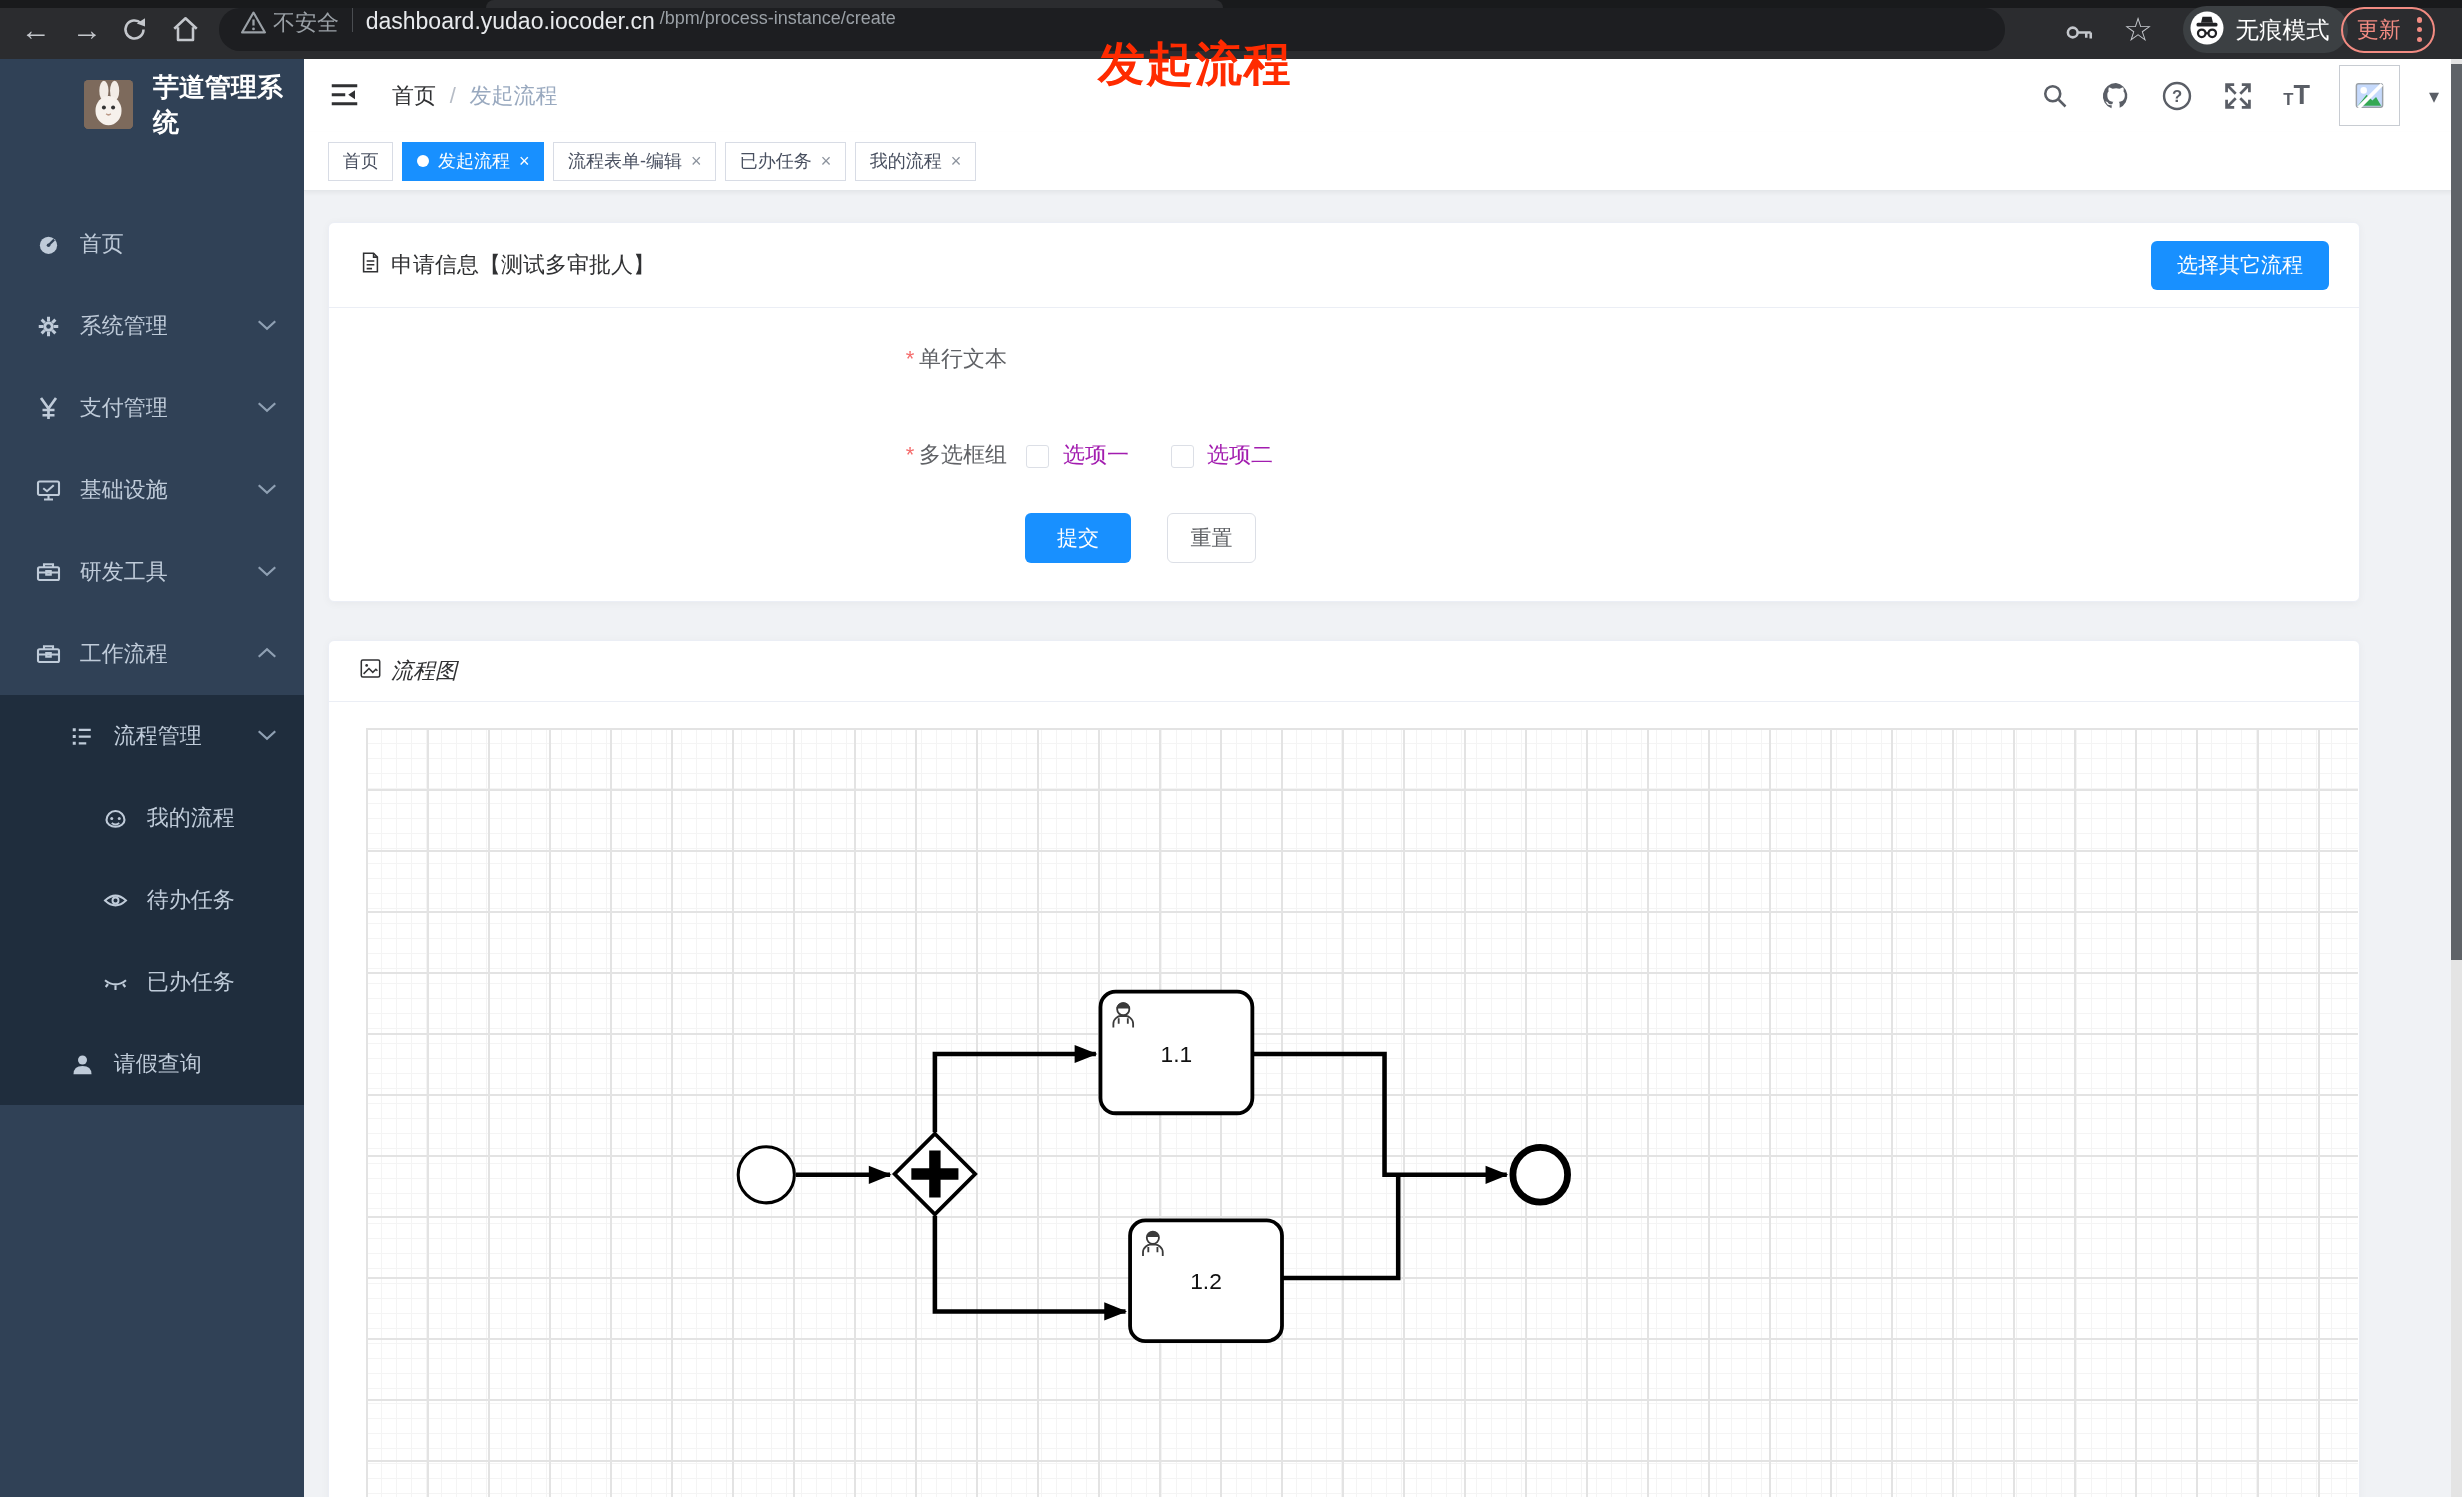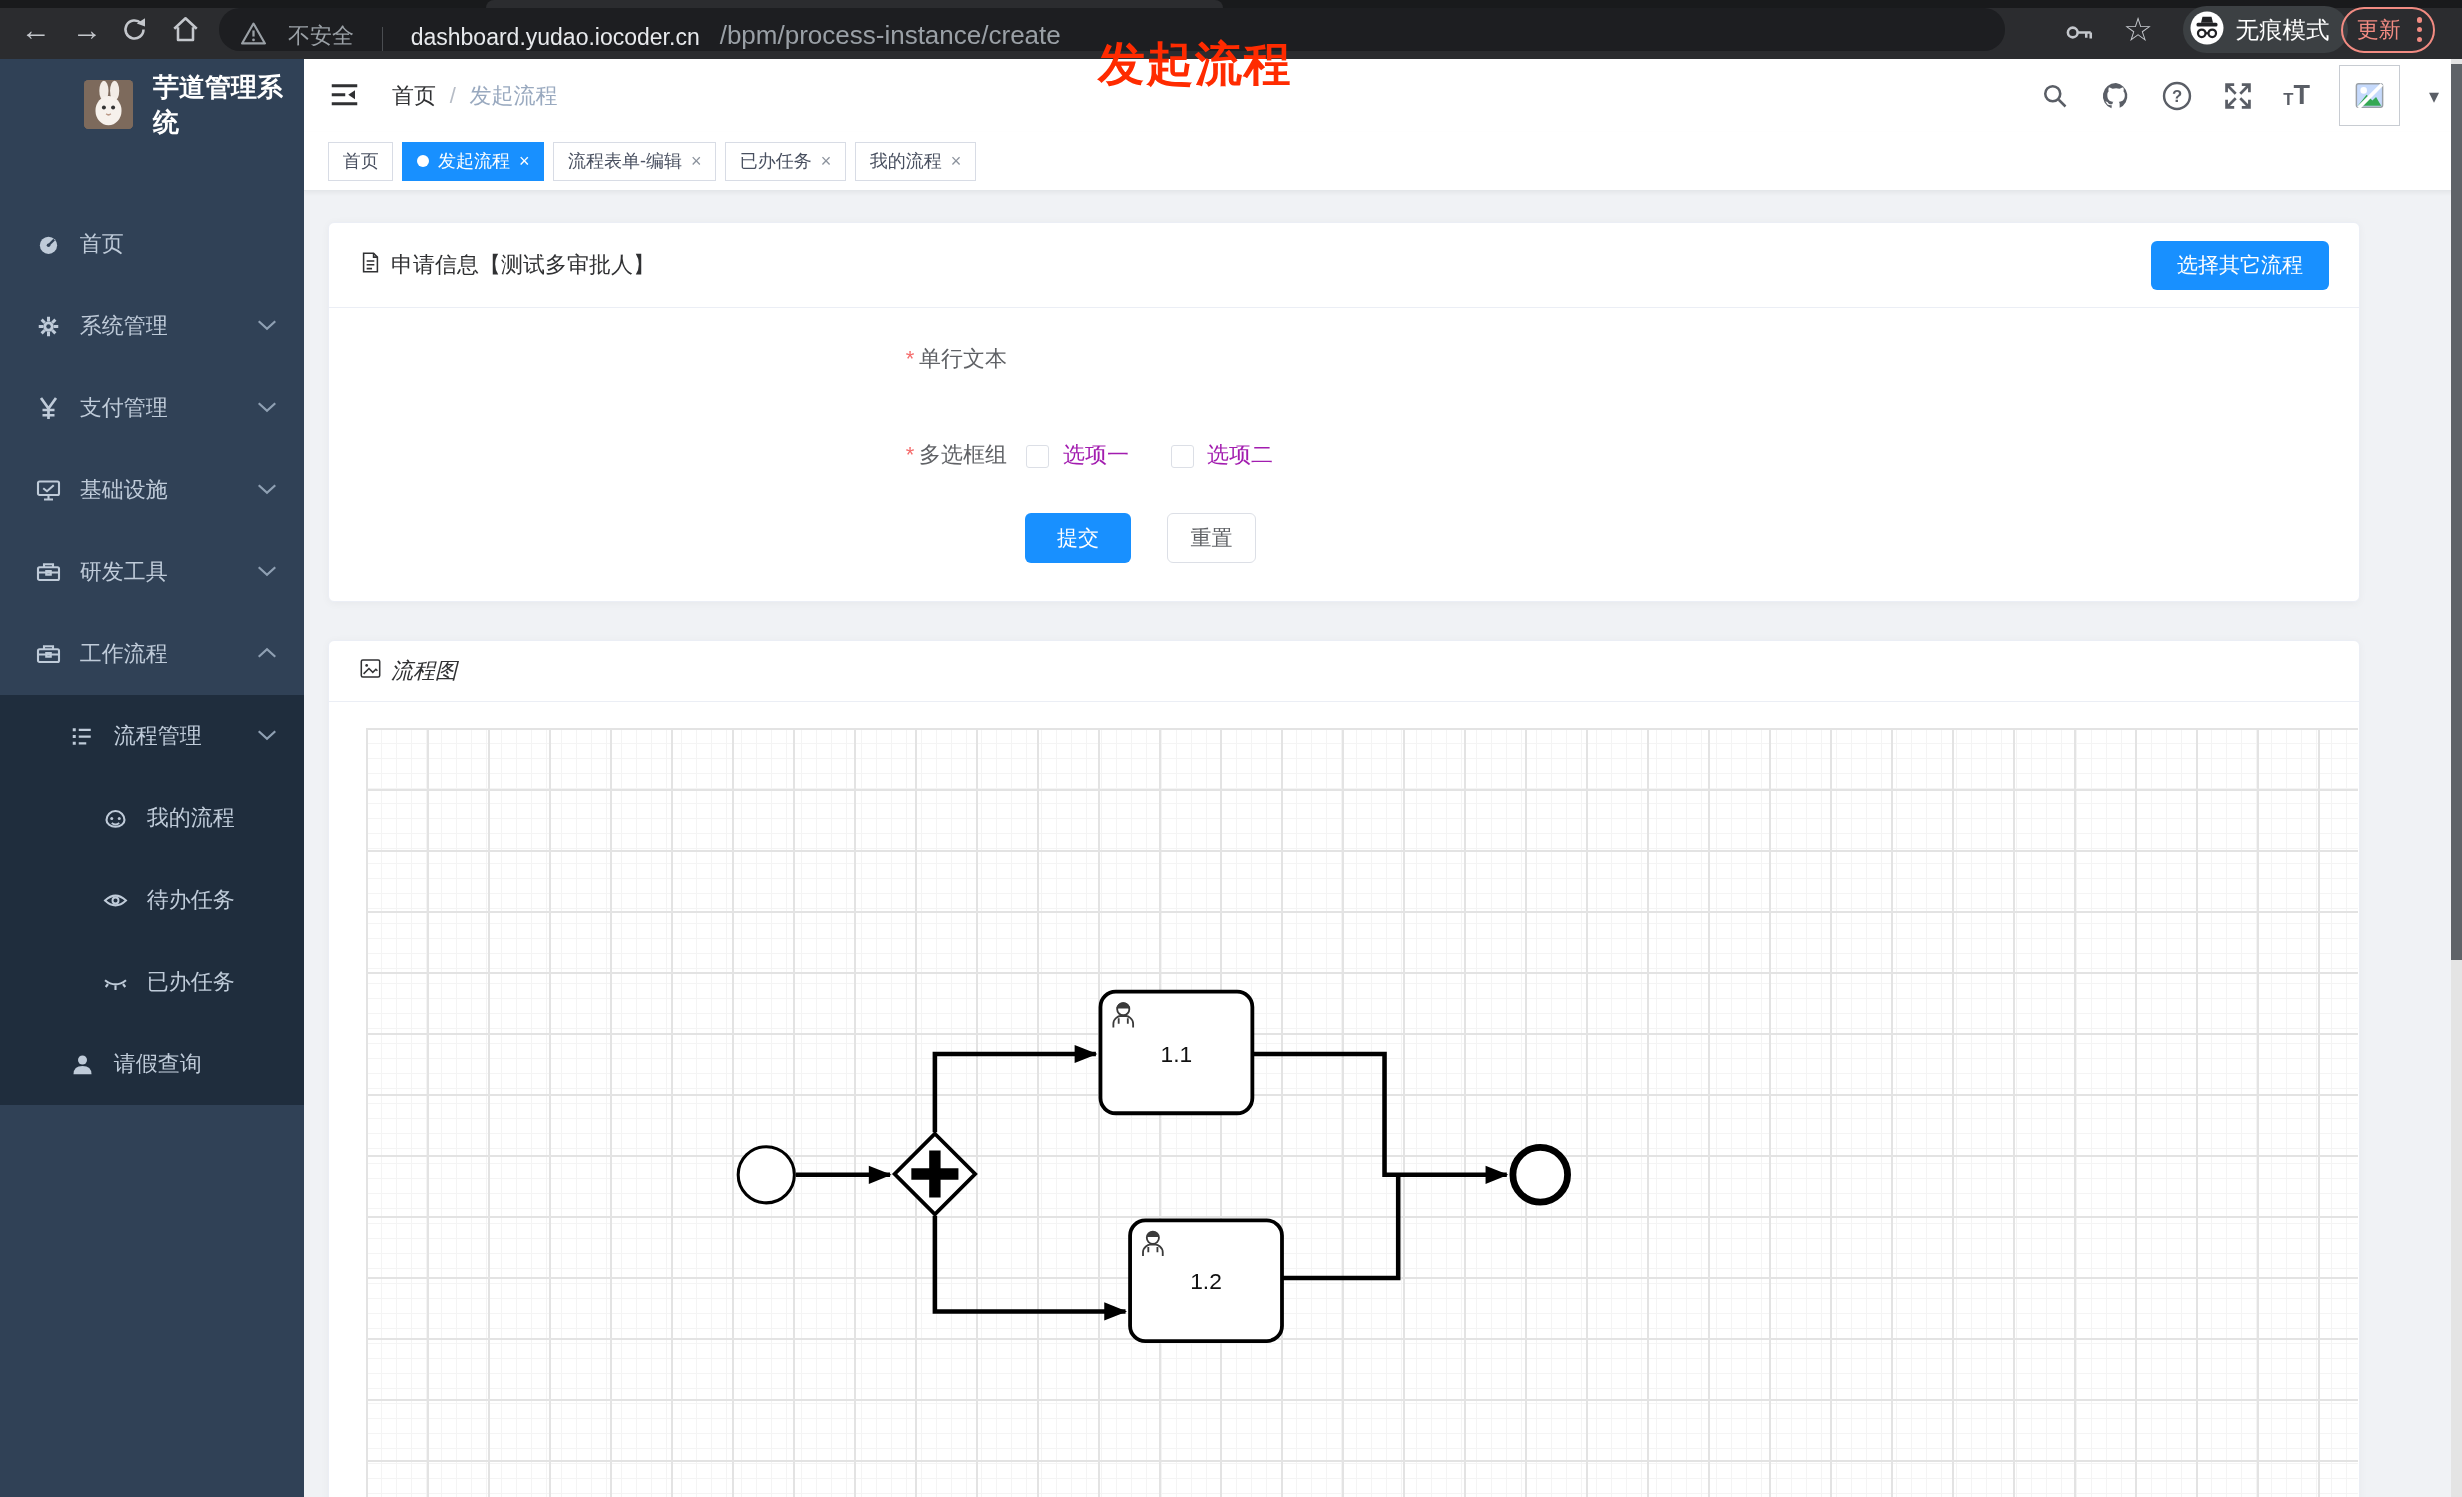--- a/index.html
+++ b/index.html
@@ -5,25 +5,25 @@
   * { margin:0; padding:0; box-sizing:border-box; }
   html,body { width:2462px; height:1498px; }
   body { font-family:"Liberation Sans","DejaVu Sans",sans-serif; overflow:hidden; }
   #page { position:relative; width:2462px; height:1498px; background:#f0f2f5; overflow:hidden; }
 
   
   .chrome { position:absolute; top:0; left:0; right:0; height:59px; background:#2b2c2f; z-index:40; }
   .chrome-topstrip { position:absolute; top:0; left:0; right:0; height:7.6px; background:#191a1c; }
   .chrome-tab-sliver { position:absolute; top:0; left:486px; width:737px; height:7.6px; background:#2b2c2f; border-radius:9px 9px 0 0; }
   .nav-ic { position:absolute; top:10.6px; width:38px; height:38px; display:flex; align-items:center; justify-content:center; color:#c4c7cc; font-size:30px; }
-  .urlbar { position:absolute; left:219px; top:8.4px; width:1786px; height:43px; border-radius:21px; background:#1d1e21; display:flex; align-items:flex-end; padding:0 20px; gap:20px; }
+  .urlbar { position:absolute; left:219px; top:8.4px; width:1786px; height:43px; border-radius:21px; background:#1d1e21; display:flex; align-items:flex-start; padding:0 20px; gap:5px; }
   .urlbar .sec-label { color:#9aa0a6; font-size:22px; }
   .urlbar .divider { width:1.5px; height:24px; background:#4a4d51; margin:0 7.6px; }
   .url-domain { color:#e8eaed; font-size:23px; }
-  .url-path { color:#9aa0a6; font-size:26px; }
+  .url-path { color:#9aa0a6; font-size:18px; }
   .incog-pill { position:absolute; left:2183px; top:6px; height:47px; border-radius:23.5px; background:#3c4043; display:flex; align-items:center; gap:10.6px; padding:0 18px 0 6px; }
   .incog-pill .txt { color:#fff; font-size:23.5px; }
   .update-pill { position:absolute; left:2341px; top:6.8px; width:94px; height:46px; border:2.3px solid #f28b82; border-radius:23px; display:flex; align-items:center; justify-content:space-between; padding:0 10.6px 0 13.7px; }
   .update-pill .txt { color:#f28b82; font-size:22px; }
   .vdots { display:flex; flex-direction:column; gap:4.6px; }
   .vdots i { width:5.3px; height:5.3px; border-radius:50%; background:#f28b82; }
 
   
   .scrollbar { position:absolute; top:59px; right:0; bottom:0; width:10.6px; background:#e4e4e4; z-index:45; }
   .scrollbar .thumb { position:absolute; top:4.6px; left:0; width:10.6px; height:896px; background:#5f6368; }

